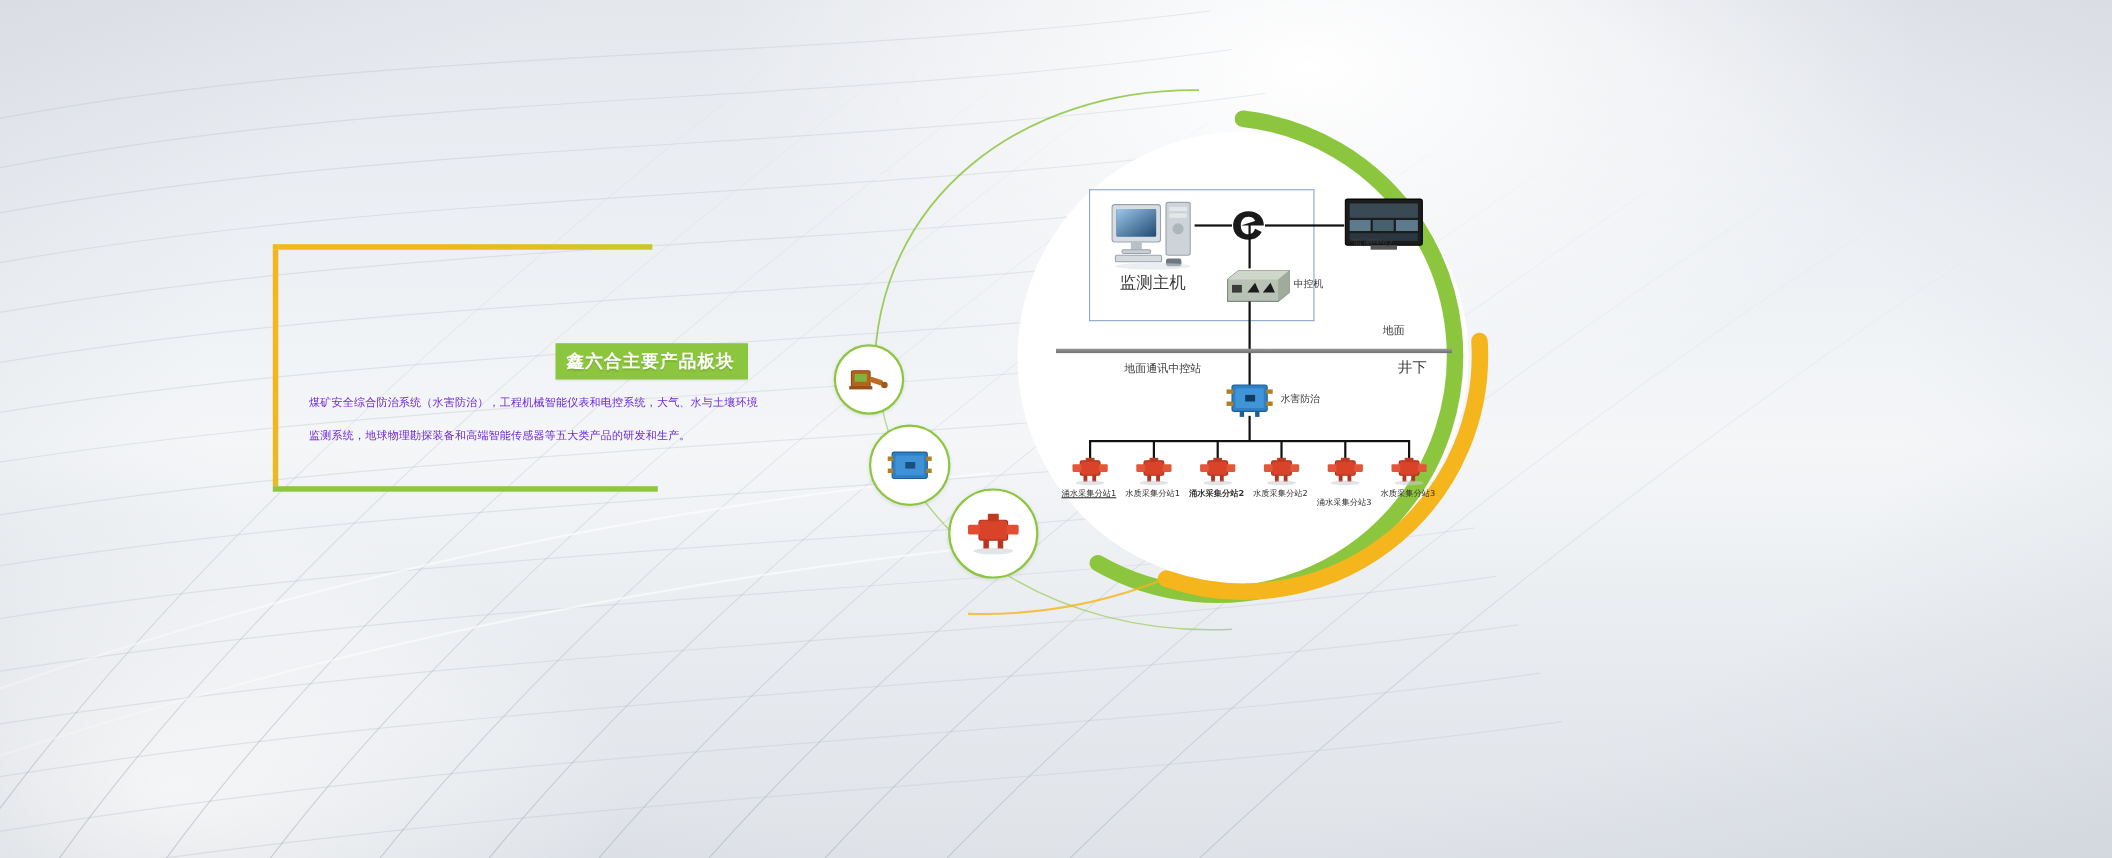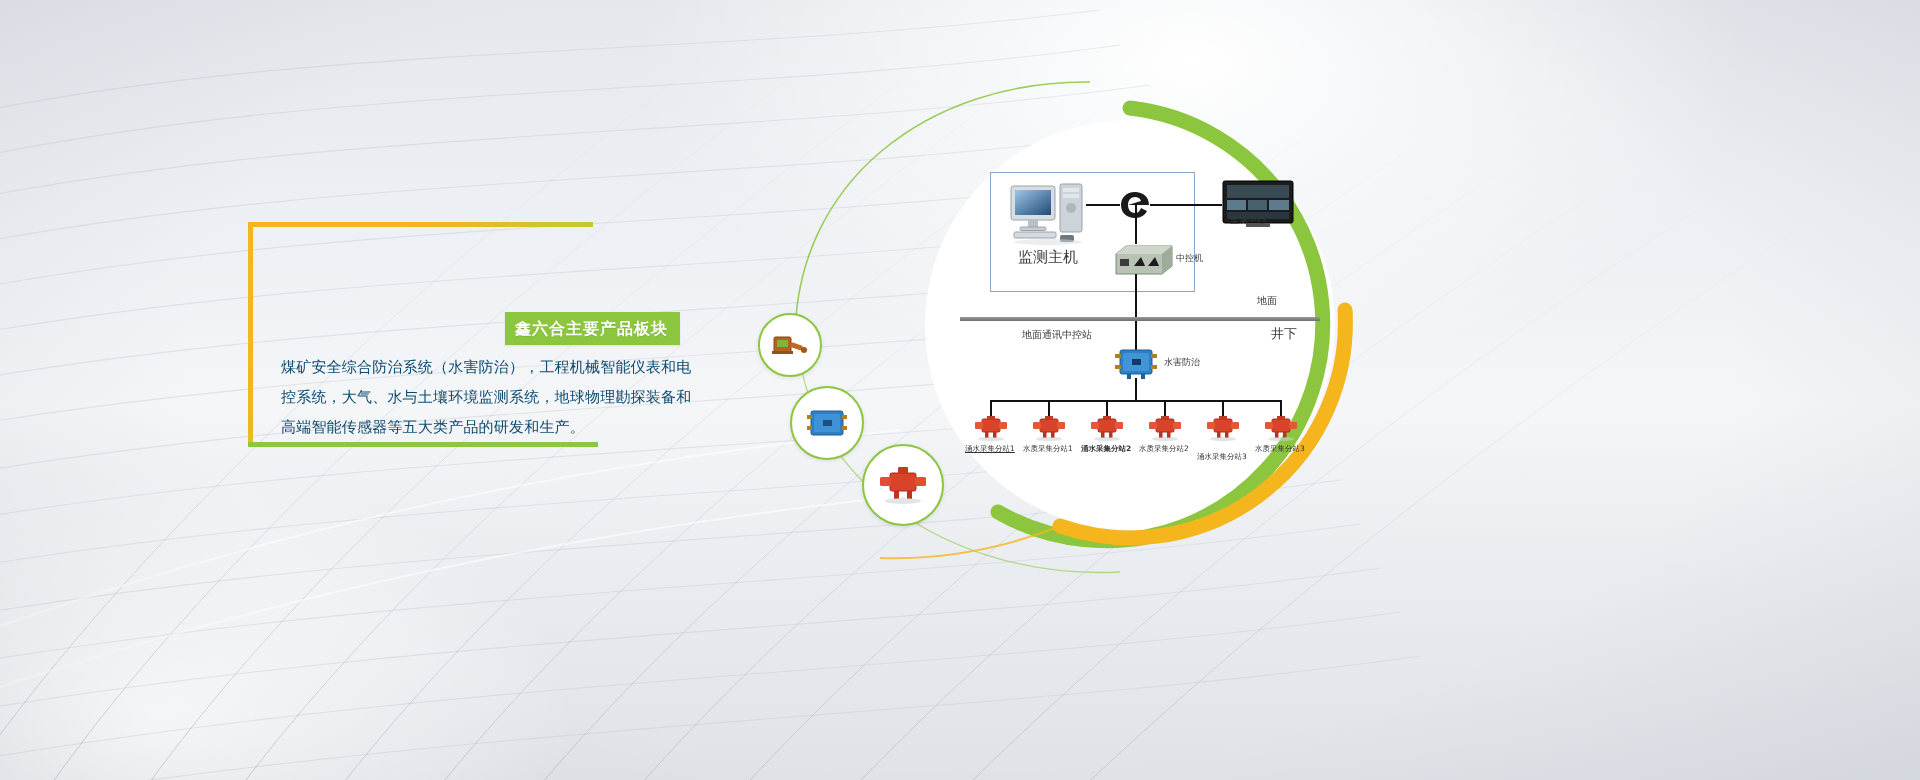--- a/index.html
+++ b/index.html
@@ -27,22 +27,22 @@
   #card .bbar{position:absolute;left:-5px;bottom:-5px;width:350px;height:5px;background:#8dc63f;}
 
   #title-banner{position:absolute;left:505px;top:312px;height:33px;
      background:#8cc63e;display:flex;align-items:center;padding:0 12px 0 10px;
      box-shadow:0 1px 2px rgba(0,0,0,.08);}
   #title-banner span{color:#fff;font-size:16px;font-weight:bold;letter-spacing:1px;
      line-height:33px;white-space:nowrap;
      font-family:"DejaVu Sans","Liberation Sans",sans-serif;
      text-shadow:0 1px 1px rgba(0,0,0,.10);}
 
-  #desc{position:absolute;left:281px;top:336px;width:418px;color:#0c4a6e;
-        font-size:15px;line-height:30px;letter-spacing:.2px;
+  #desc{position:absolute;left:281px;top:336px;width:418px;color:#6d28d9;
+        font-size:10px;line-height:30px;letter-spacing:.2px;
         font-family:"DejaVu Sans","Liberation Sans",sans-serif;margin-top:16px;}
 
   
   #rings{position:absolute;left:760px;top:60px;width:620px;height:520px;}
 
   
   .bubble{position:absolute;border-radius:50%;background:#fff;
           border:2px solid #8cc63e;display:flex;align-items:center;justify-content:center;
           box-shadow:0 1px 4px rgba(0,0,0,.10);}
   #bub1{left:758px;top:313px;width:60px;height:60px;}

